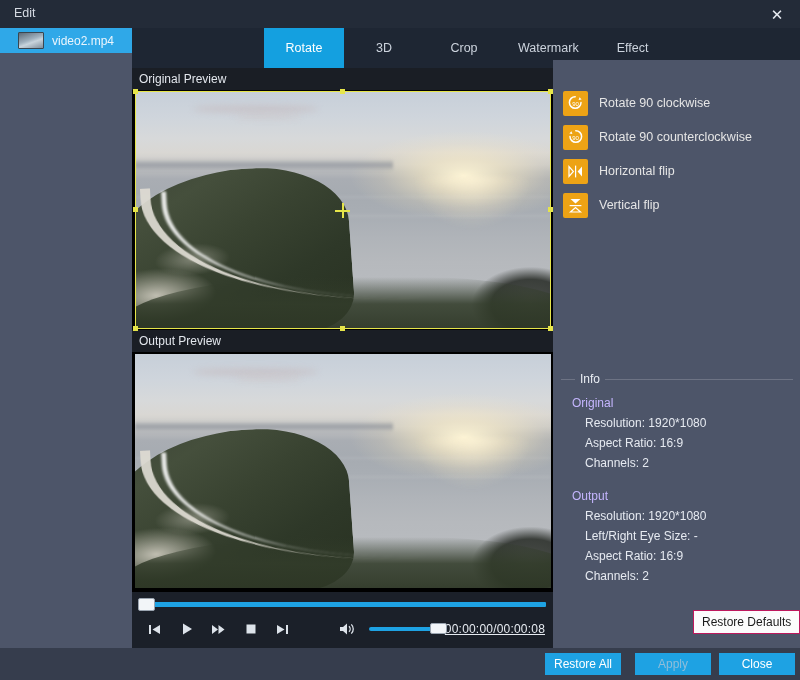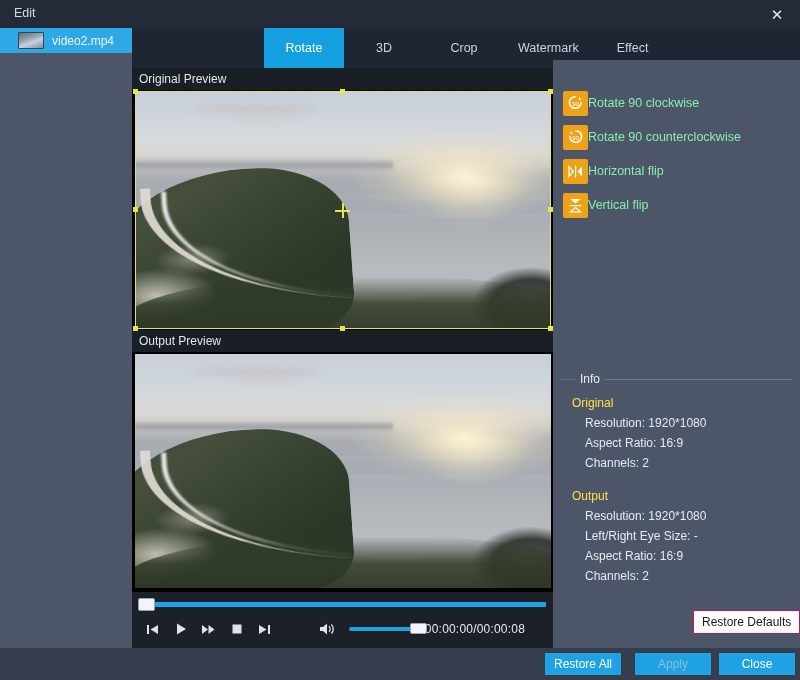--- a/index.html
+++ b/index.html
@@ -193,54 +193,54 @@
   .vol-wrap { display: flex; align-items: center; margin-left: 38px; }
   .vol-track {
     position: relative; width: 76px; height: 4px; background: #1ea2e3;
     border-radius: 2px; margin-left: 9px; cursor: pointer;
   }
   .vol-handle {
     position: absolute; right: -2px; top: -4px; width: 17px; height: 11px;
     background: #f2f5f8; border: 1px solid #9aa4b0; border-radius: 2px;
   }
   .timecode {
-    margin-left: auto; margin-right: 28px;
-    font-size: 12px; color: #e6eaf0; letter-spacing: .2px;
+    margin-left: auto; margin-right: 8px;
+    font-size: 12px; color: #e6eaf0; letter-spacing: .2px; text-decoration: underline;
   }
 
   
   .rightpanel {
     position: absolute; left: 553px; top: 60px; width: 247px; height: 588px;
     background: #4d5569;
   }
   .opt-list { position: absolute; left: 10px; top: 26px; width: 230px; }
   .opt {
     display: flex; align-items: center; height: 34px; cursor: pointer;
   }
   .opt-icon {
     width: 25px; height: 25px; background: #eda315; border-radius: 2px;
     display: flex; align-items: center; justify-content: center; flex: 0 0 auto;
   }
-  .opt-label { font-size: 12.5px; color: #86efac; }
+  .opt-label { margin-left: 11px; font-size: 12.5px; color: #e5e5e5; }
 
   
   .info-group {
     position: absolute; left: 8px; top: 312px; width: 232px;
   }
   .info-legend-row { position: relative; height: 15px; }
   .info-rule {
     position: absolute; left: 0; top: 7px; width: 232px; height: 1px;
     background: rgba(255,255,255,0.18);
   }
   .info-legend {
     position: absolute; left: 14px; top: 0; padding: 0 5px;
     background: #4d5569; font-size: 12px; color: #e9edf3;
   }
   .info-body { padding-top: 6px; }
-  .info-head { font-size: 12px; color: #fde047; padding: 3px 0 3px 11px; }
+  .info-head { font-size: 12px; color: #c4b5fd; padding: 3px 0 3px 11px; }
   .info-line { font-size: 12px; color: #e6eaf1; padding: 3px 0 3px 24px; }
   .info-gap { height: 13px; }
 
   
   .restore-defaults {
     position: absolute; left: 693px; top: 610px;
     padding: 4px 8px; background: #fcfcfc; border: 1px solid #be185d;
     font-size: 12px; color: #1b1b1b; cursor: pointer; white-space: nowrap;
   }
 

